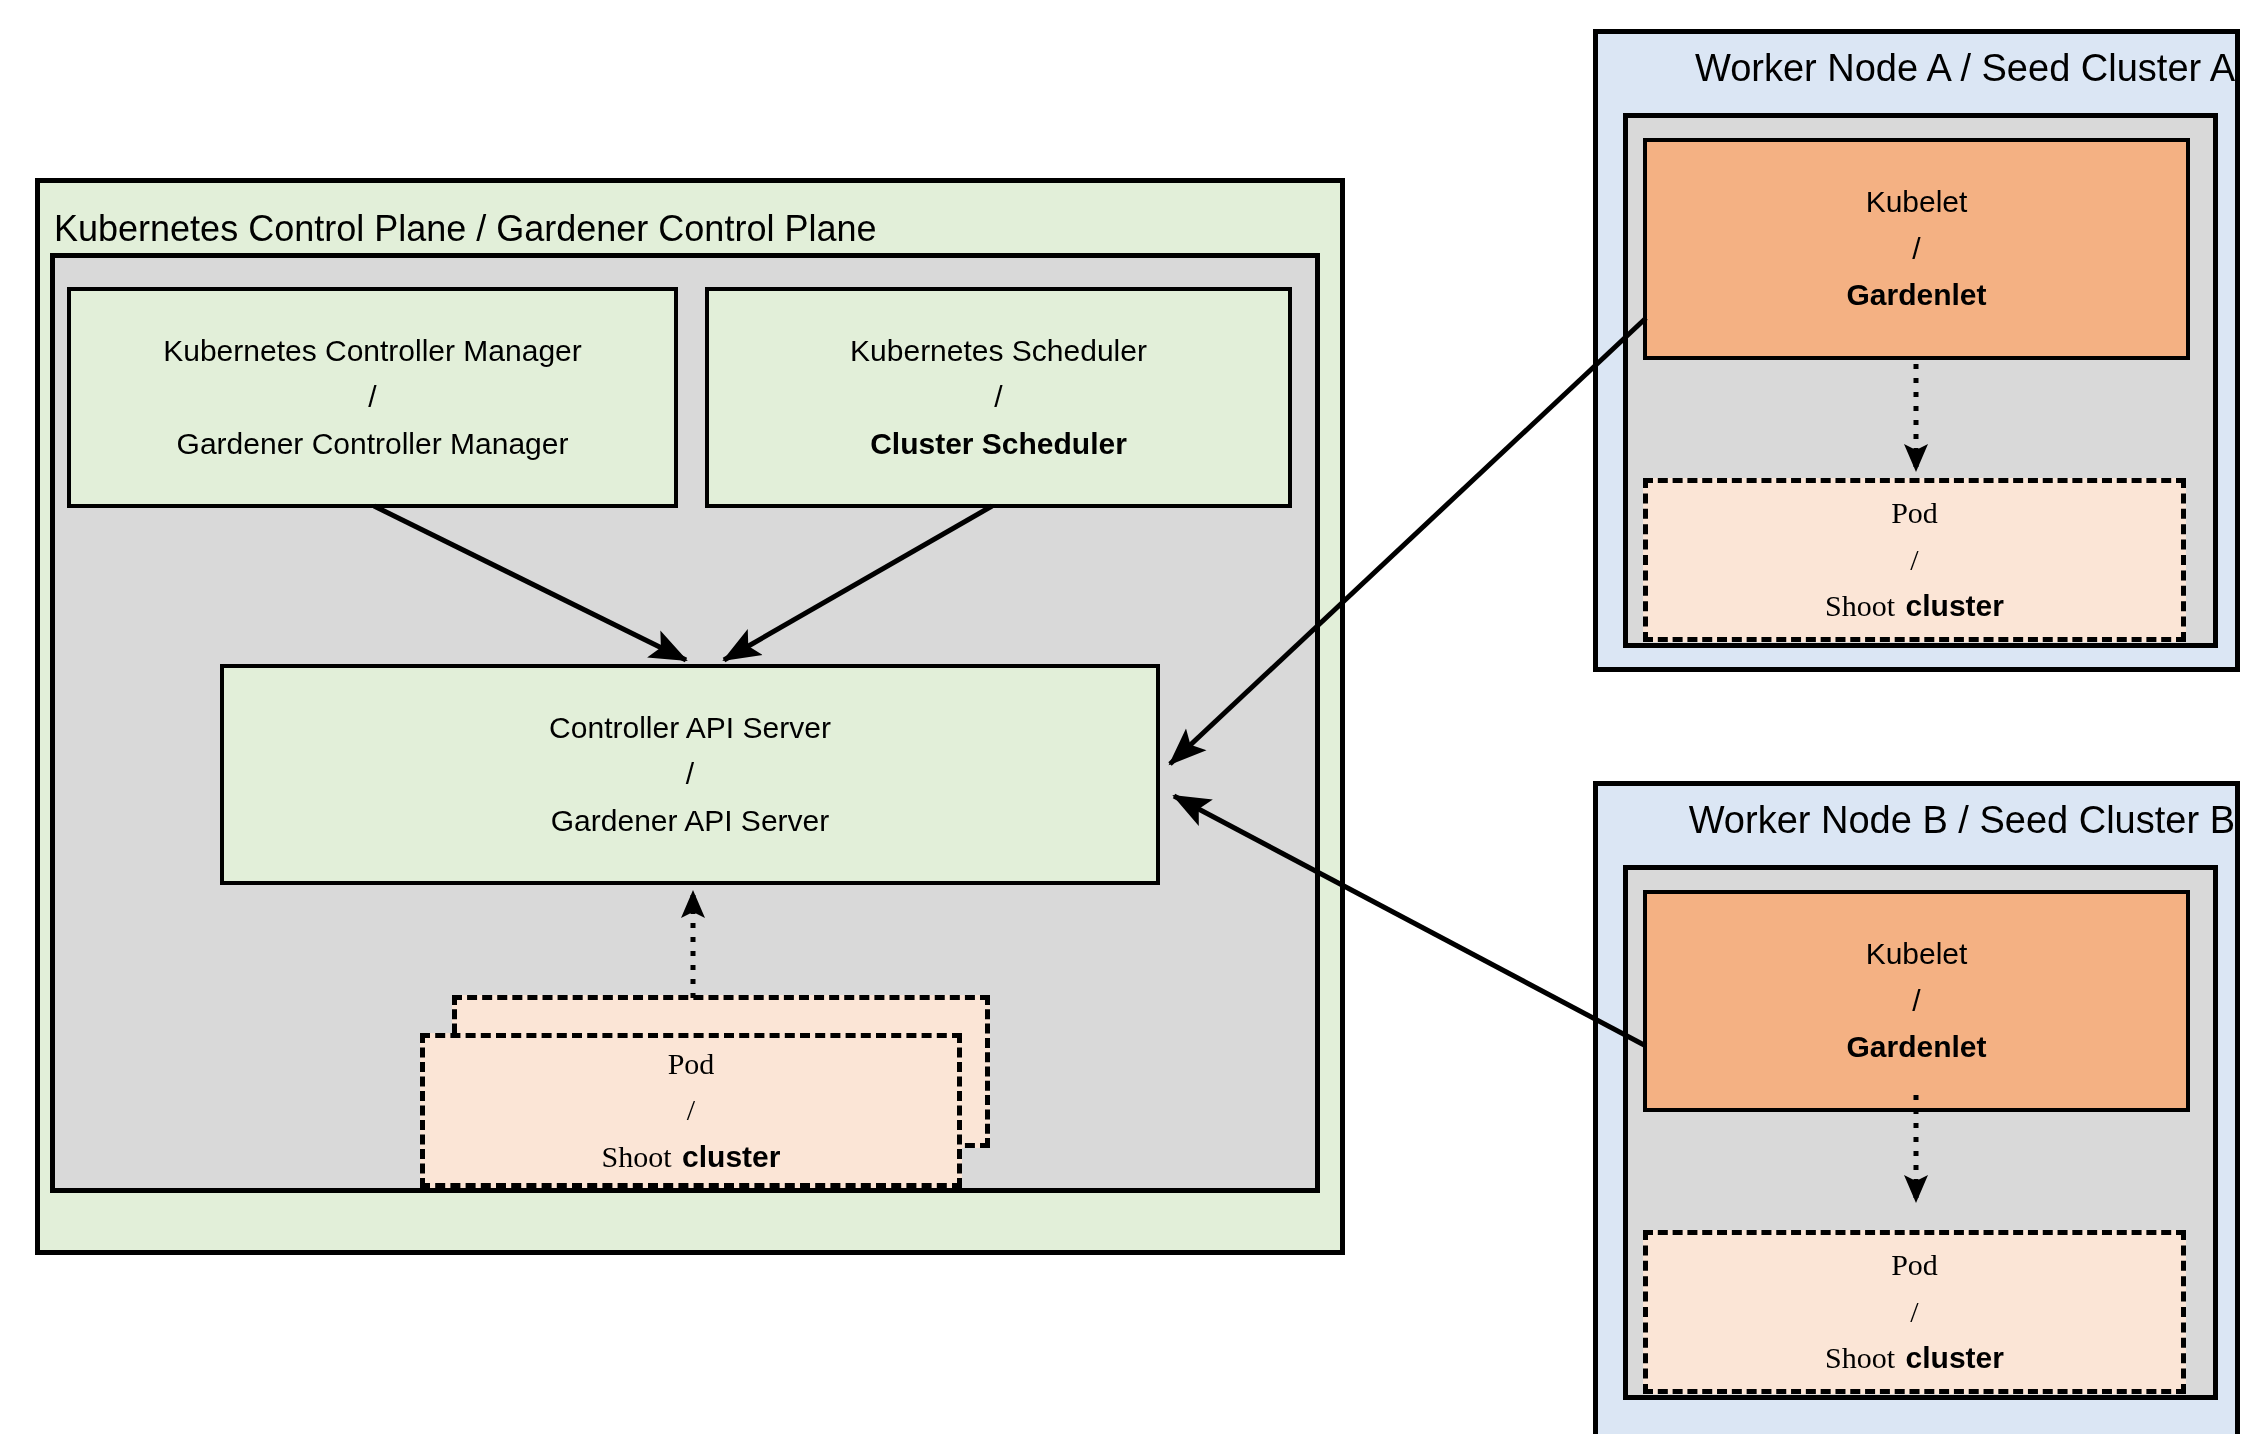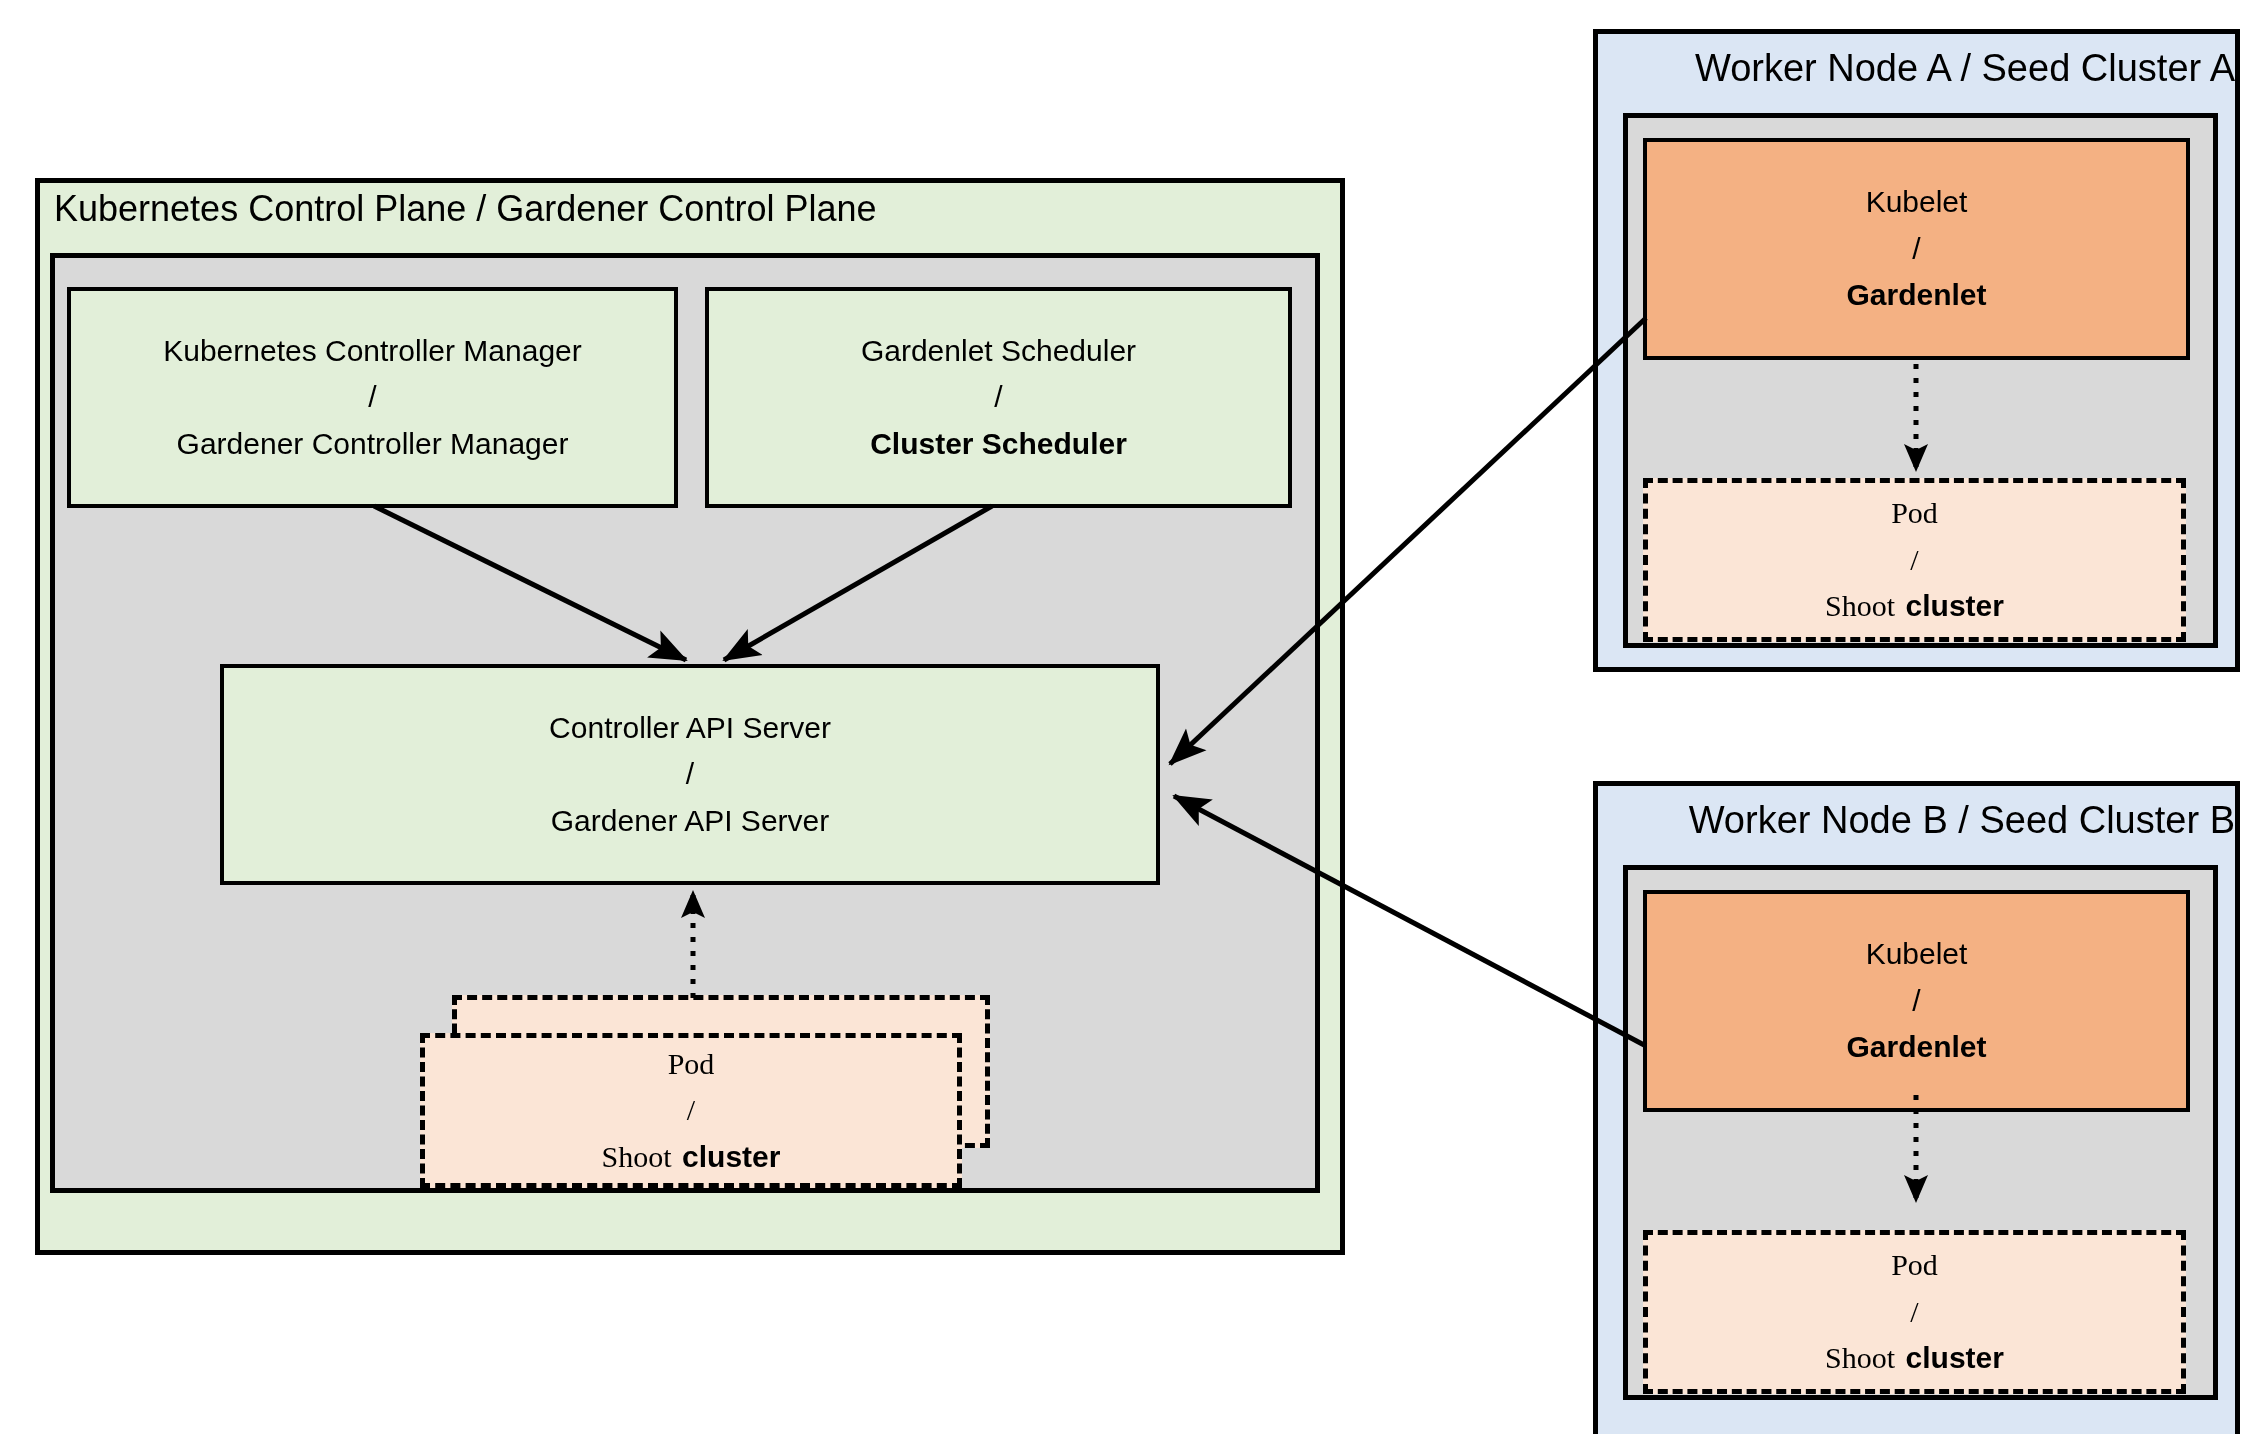--- a/index.html
+++ b/index.html
@@ -23,21 +23,21 @@
     display:flex;flex-direction:column;align-items:center;justify-content:center;
     width:100%;height:100%;text-align:center;
     font-size:30px;line-height:1.55;color:#000;
   }
   .bold{font-weight:bold;}
   .semibold{font-weight:600;}
   .mono{font-family:Liberation Serif, serif;}
   .line{white-space:nowrap;}
   .line .gap{margin-left:0.35em;}
   .cp-title{
-    position:absolute;left:14px;top:4px;
+    position:absolute;left:14px;top:24px;
     font-size:36px;line-height:1.2;white-space:nowrap;
   }
   .wk-title{
     position:absolute;left:0;right:0;top:12px;text-align:right;
     font-size:38px;line-height:1.2;white-space:nowrap;
   }
   .overlay{position:absolute;left:0;top:0;width:2266px;height:1434px;pointer-events:none;}
 </style>
 </head>
 <body>
@@ -52,21 +52,21 @@
       <div class="box fill-green" style="left:12px;top:29px;width:611px;height:221px;">
         <div class="lbl">
           <span class="line">Kubernetes Controller Manager</span>
           <span class="line">/</span>
           <span class="line">Gardener Controller Manager</span>
         </div>
       </div>
 
       <div class="box fill-green" style="left:650px;top:29px;width:587px;height:221px;">
         <div class="lbl">
-          <span class="line">Gardenlet Scheduler</span>
+          <span class="line">Kubernetes Scheduler</span>
           <span class="line">/</span>
           <span class="line bold">Cluster Scheduler</span>
         </div>
       </div>
 
       <div class="box fill-green" style="left:165px;top:406px;width:940px;height:221px;">
         <div class="lbl">
           <span class="line">Controller API Server</span>
           <span class="line">/</span>
           <span class="line">Gardener API Server</span>

